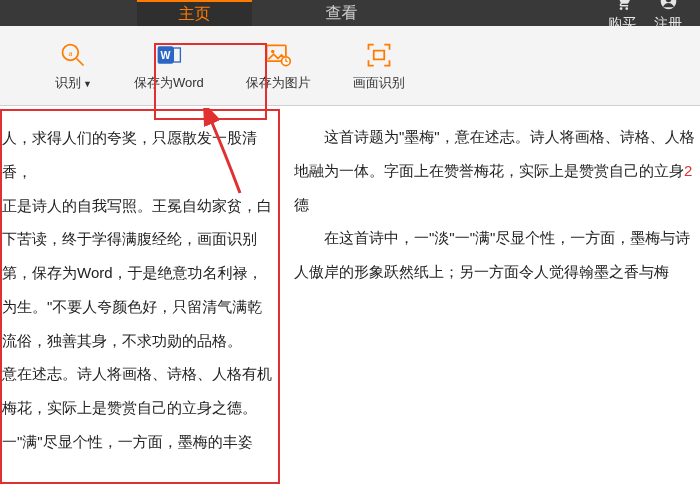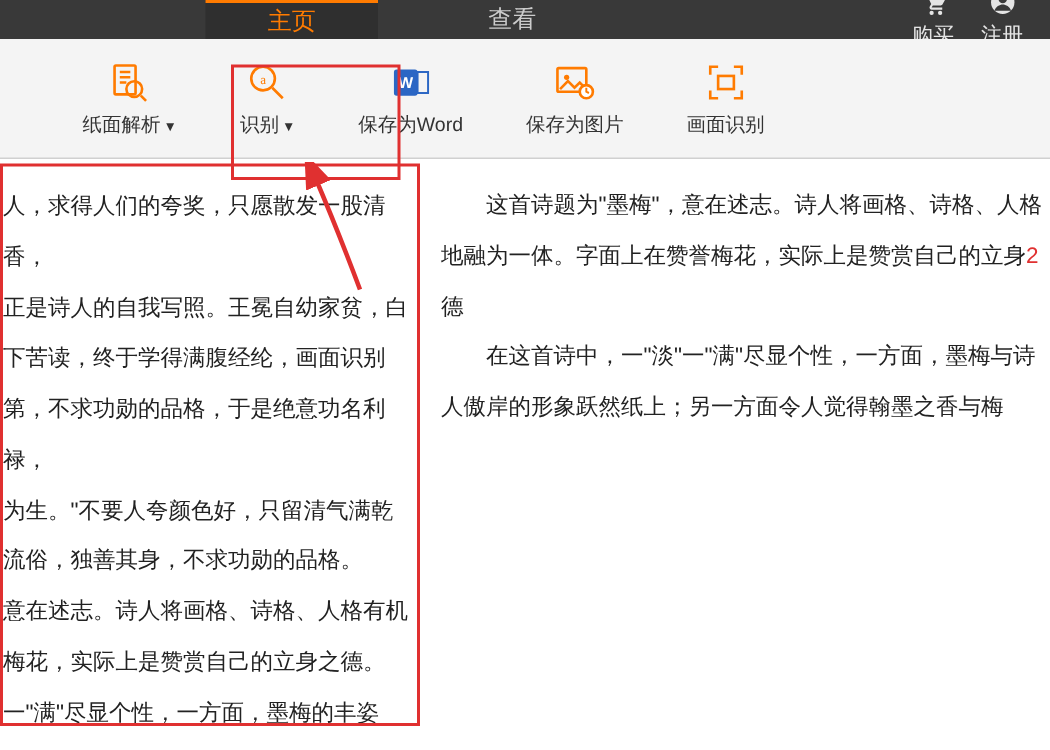--- a/index.html
+++ b/index.html
@@ -50,33 +50,20 @@
         </svg>
       <span>注册</span>
     </div>
   </div>
 </div>
 
 <div class="toolbar">
   <div class="tbtn">
     <div class="ic">
       <svg viewBox="0 0 32 32" fill="none" stroke="#ff7b00" stroke-width="2">
-          <rect x="5" y="3" width="16" height="22" rx="1"></rect>
-          <line x1="9" y1="8" x2="17" y2="8"></line>
-          <line x1="9" y1="12" x2="17" y2="12"></line>
-          <line x1="9" y1="16" x2="14" y2="16"></line>
-          <circle cx="20" cy="21" r="6"></circle>
-          <line x1="25" y1="26" x2="29" y2="30"></line>
-        </svg>
-    </div>
-    <div><span>纸面解析</span><span class="tri">▼</span></div>
-  </div>
-  <div class="tbtn">
-    <div class="ic">
-      <svg viewBox="0 0 32 32" fill="none" stroke="#ff7b00" stroke-width="2">
           <circle cx="13" cy="13" r="9"></circle>
           <line x1="20" y1="20" x2="28" y2="28"></line>
           <text x="13" y="17" font-size="10" text-anchor="middle" fill="#ff7b00" stroke="none" font-family="serif">a</text>
         </svg>
     </div>
     <div><span>识别</span><span class="tri">▼</span></div>
   </div>
   <div class="tbtn">
     <div class="ic">
       <svg viewBox="0 0 32 32">
@@ -119,21 +106,21 @@
     </defs>
   <path d="M50 85 Q 35 45 20 10" stroke="#e03030" stroke-width="3" fill="none" marker-end="url(#ah)"></path>
 </svg>
 
 <div class="content">
   <div class="pane-left">
     <div id="left-lines">
         <div>人，求得人们的夸奖，只愿散发一股清香，</div>
         <div>正是诗人的自我写照。王冕自幼家贫，白</div>
         <div>下苦读，终于学得满腹经纶，画面识别</div>
-        <div>第，不求功勋的品格，于是绝意功名利禄，</div>
+        <div>第，保存为Word，于是绝意功名利禄，</div>
         <div>为生。"不要人夸颜色好，只留清气满乾</div>
         <div>流俗，独善其身，不求功勋的品格。</div>
         <div>意在述志。诗人将画格、诗格、人格有机</div>
         <div>梅花，实际上是赞赏自己的立身之德。</div>
         <div>一"满"尽显个性，一方面，墨梅的丰姿</div>
       </div>
   </div>
   <div class="pane-right">
     <div class="para" id="p1">这首诗题为"墨梅"，意在述志。诗人将画格、诗格、人格地融为一体。字面上在赞誉梅花，实际上是赞赏自己的立身<span class="hl">2</span>德</div>
     <div class="para" id="p2">在这首诗中，一"淡"一"满"尽显个性，一方面，墨梅与诗人傲岸的形象跃然纸上；另一方面令人觉得翰墨之香与梅</div>

